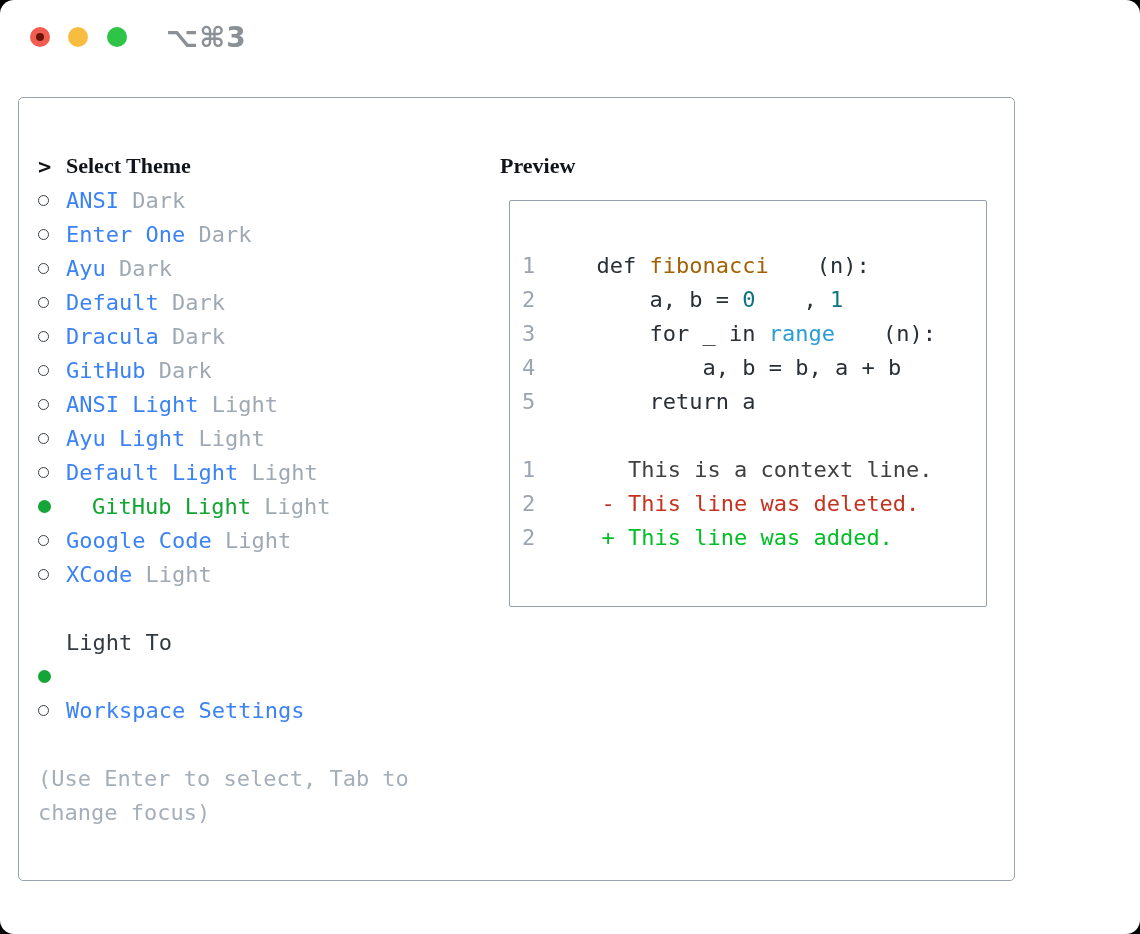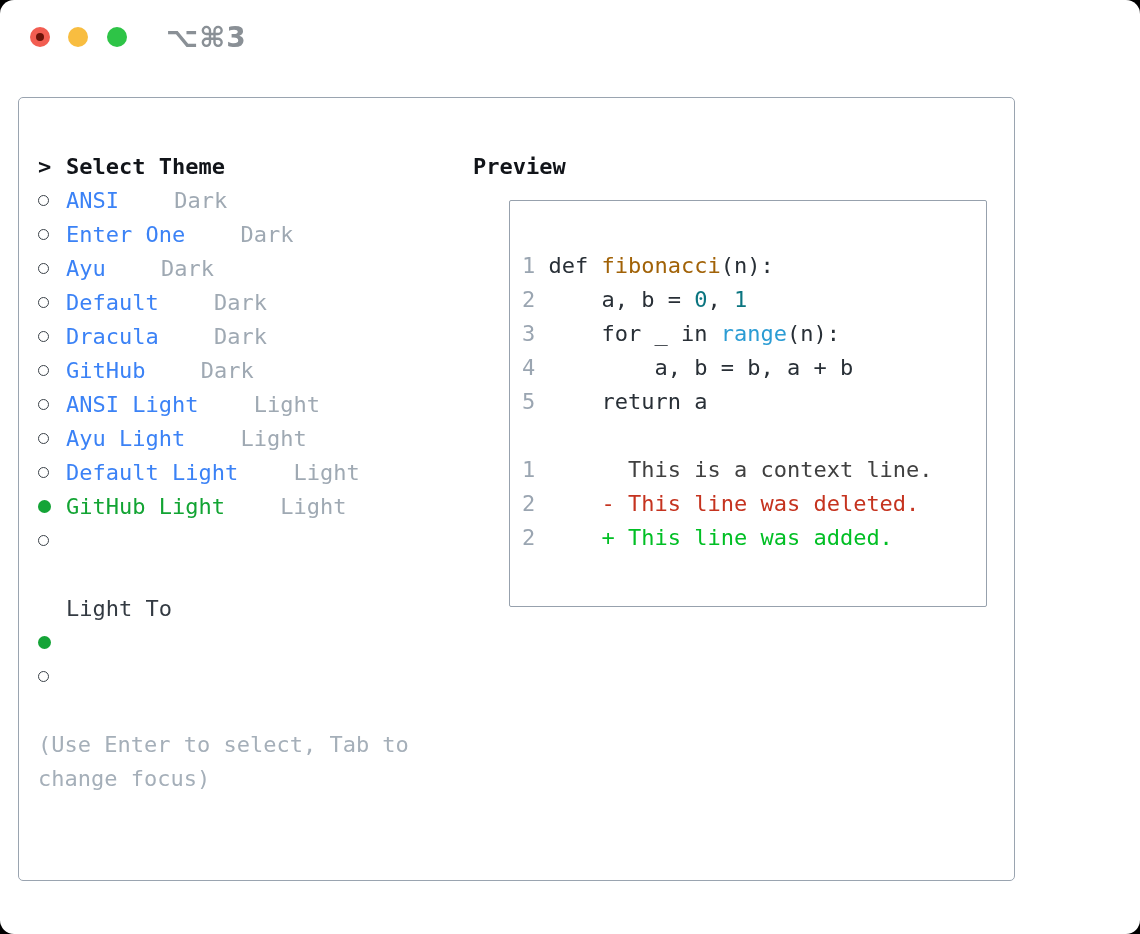--- a/index.html
+++ b/index.html
@@ -28,42 +28,42 @@
   
   .panel {
     position: absolute; left: 18px; top: 97px; width: 997px; height: 784px;
     border: 1.5px solid #9aa4b0; border-radius: 5px; background: #fff;
   }
 
   .leftcol { position: absolute; left: 19px; top: 51px; }
   .row { display: flex; align-items: center; height: 34px; font-size: 22px; color: #333a42; }
   .row .marker { width: 28px; display: flex; align-items: center; flex: none; }
   .row .label { white-space: pre; }
-  .bold { font-weight: bold; color: #111419; }
+  .bold { font-weight: bold; color: #111419; font-family: Liberation Serif, serif; }
   .arrow { font-weight: bold; color: #111419; font-size: 22px; }
   .ring { width: 11px; height: 11px; border: 1.5px solid #3b4249; border-radius: 50%; }
   .dot  { width: 13px; height: 13px; border-radius: 50%; background: #14a437; }
   .tname { color: #3b82f6; white-space: pre; }
-  .tname.sel { color: #12a433; }
-  .suffix { color: #9fa9b3; white-space: pre; margin-left: 42px; }
+  .tname.sel { color: #12a433; margin-left: 26px; }
+  .suffix { color: #9fa9b3; white-space: pre; }
   .spacer { height: 34px; }
   .help { color: #a5afb9; white-space: pre; }
 
   
-  .preview-header { position: absolute; left: 454px; top: 51px; height: 34px;
+  .preview-header { position: absolute; left: 481px; top: 51px; height: 34px;
                     display: flex; align-items: center; font-size: 22px; }
   .preview-box {
     position: absolute; left: 490px; top: 102px; width: 478px; height: 407px;
     border: 1.5px solid #97a1ad; border-radius: 2px; background: #fff;
   }
   .code { position: absolute; left: 12px; top: 47px; }
   .cline { height: 34px; display: flex; align-items: center; font-size: 22px; white-space: pre; }
   .cline span { white-space: pre; }
   .sg-num     { color: #9aa5b1; }
-  .sg-code    { color: #282f36; }
+  .sg-code    { color: #282f36; margin-left: 48px; }
   .sg-func    { color: #a16207; }
   .sg-lit     { color: #0b7580; }
   .sg-builtin { color: #2b9cd4; }
   .sg-context { color: #404040; text-align: right; }
   .sg-deleted { color: #c5331f; }
   .sg-added   { color: #00bf24; }
 </style>
 </head>
 <body>
 
@@ -144,40 +144,48 @@
           <div class="row">
             <span class="marker">
               <span class="dot"></span>
             </span>
             <span class="label"><span class="tname sel">GitHub Light</span><span class="suffix"> Light</span></span>
           </div>
           <div class="row">
             <span class="marker">
               <span class="ring"></span>
             </span>
+            <span class="label"><span class="tname">Google Code</span><span class="suffix"> Light</span></span>
+          </div>
+          <div class="row">
+            <span class="marker">
+              <span class="ring"></span>
+            </span>
+            <span class="label"><span class="tname">XCode</span><span class="suffix"> Light</span></span>
           </div>
         </div>
 
       <div class="spacer"></div>
 
       <div class="row">
         <span class="marker"></span>
         <span class="label">Light To</span>
       </div>
 
       <div id="apply-list">
           <div class="row">
             <span class="marker">
               <span class="dot"></span>
             </span>
           </div>
           <div class="row">
             <span class="marker">
               <span class="ring"></span>
             </span>
+            <span class="label"><span class="tname">Workspace Settings</span></span>
           </div>
         </div>
 
       <div class="spacer"></div>
 
       <div class="row help">(Use Enter to select, Tab to</div>
       <div class="row help">change focus)</div>
     </div>
 
     <div class="preview-header bold">Preview</div>

